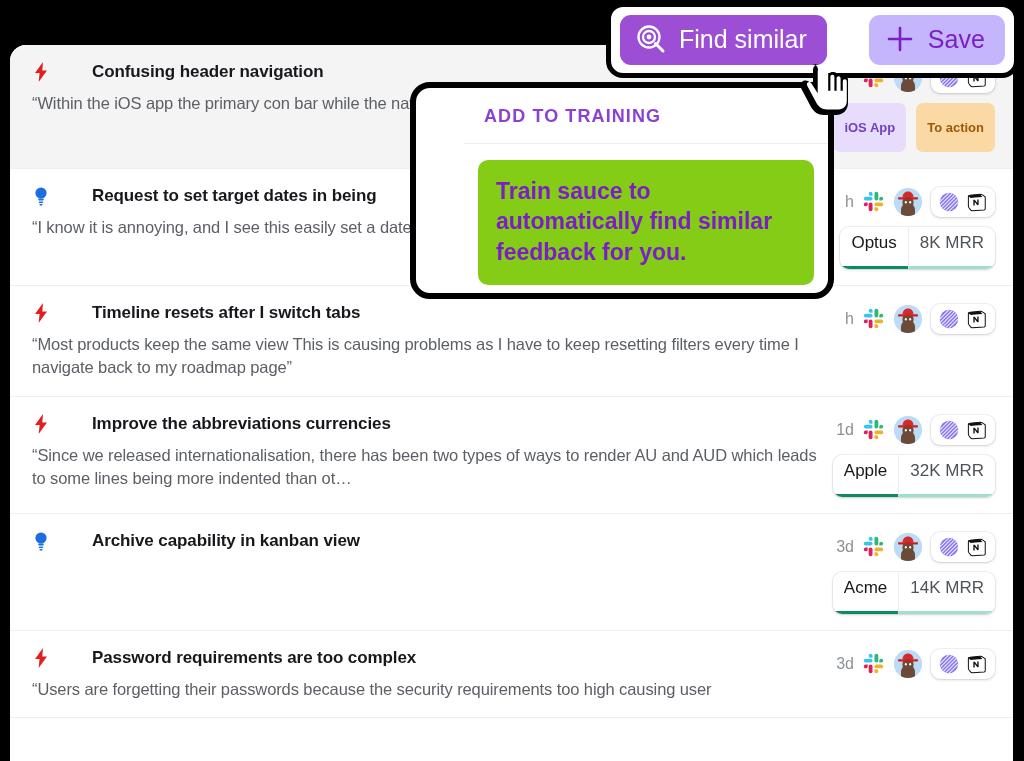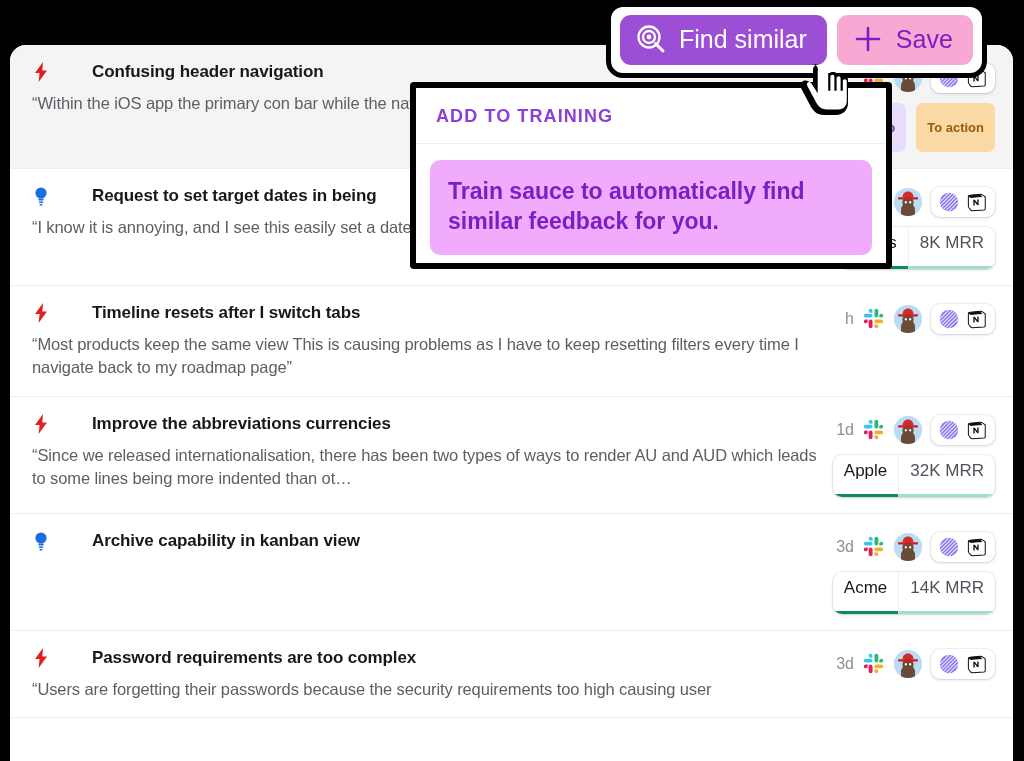--- a/index.html
+++ b/index.html
@@ -129,45 +129,46 @@
     z-index: 40;
   }
   .btn {
     display: flex; align-items: center; gap: 13px;
     border-radius: 11px;
     padding: 9px 20px 11px 16px;
     font-size: 25px;
     white-space: nowrap;
   }
   .btn.primary { background: #9c4fd4; color: #ffffff; }
-  .btn.secondary { background: #f9a8d4; color: #7b1fc4; }
+  .btn.secondary { background: #c4b5fd; color: #7b1fc4; margin-left: 32px; }
   .btn-ico { width: 30px; height: 30px; display: block; flex: 0 0 auto; }
 
   
   .popover {
     position: absolute;
     left: 410px; top: 82px;
-    width: 482px;
+    width: 424px;
     background: #ffffff;
     border: 6px solid #000000;
-    border-radius: 4px;
+    border-radius: 20px;
     z-index: 30;
     overflow: hidden;
+    padding-left: 48px;
   }
   .pop-header {
     font-size: 18px;
     font-weight: bold;
     letter-spacing: 1.1px;
     color: #8b3fd4;
     padding: 18px 20px 16px;
     border-bottom: 1px solid #eceef0;
   }
   .pop-banner {
     margin: 16px 14px 8px;
-    background: #f0abfc;
+    background: #84cc16;
     border-radius: 10px;
     padding: 16px 18px 18px;
     color: #7b1fc4;
     font-size: 23px;
     font-weight: bold;
     line-height: 1.32;
   }
   .pop-item {
     display: flex; align-items: center; gap: 18px;
     padding: 12px 22px;

